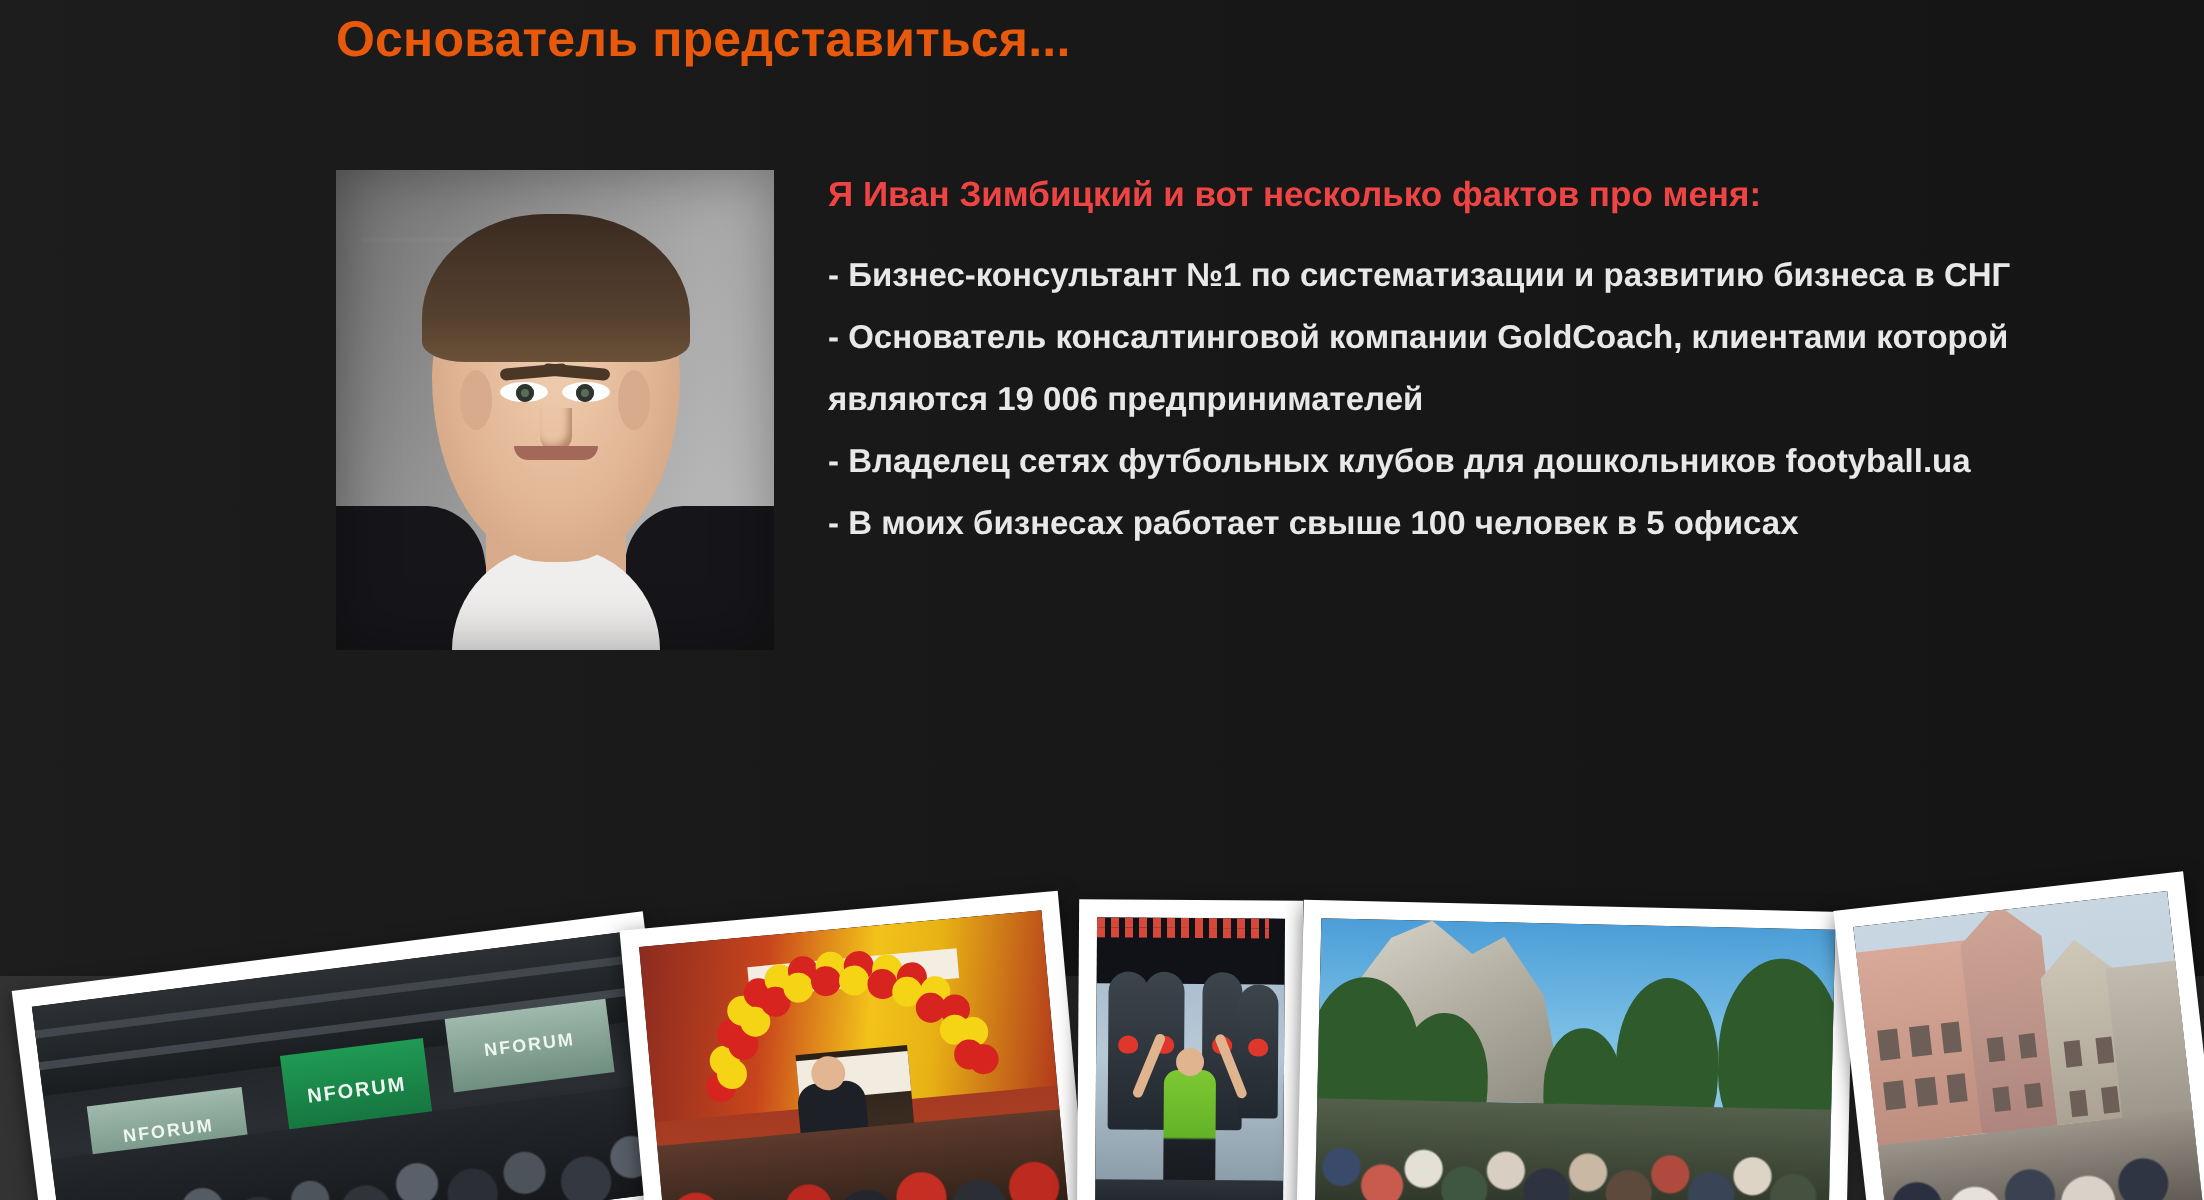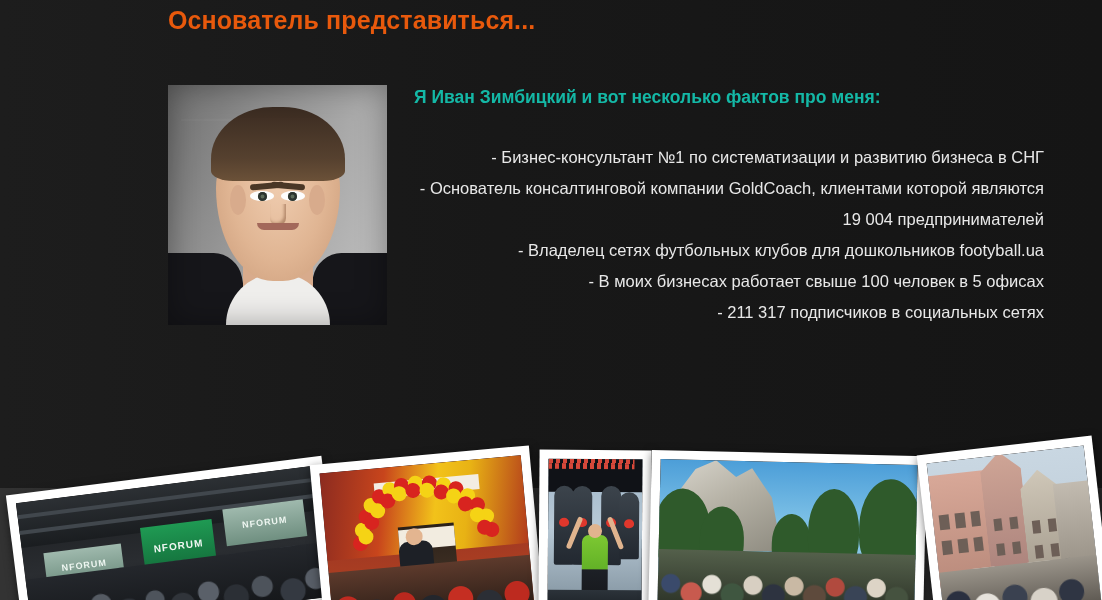--- a/index.html
+++ b/index.html
@@ -103,27 +103,26 @@
     width:16px;height:22px; border-radius:0 0 8px 8px;
     box-shadow:inset -2px -3px 3px rgba(140,95,65,.55); }
   .pt-mouth{ position:absolute; left:50%; top:64%; margin-left:-21px;
     width:42px;height:7px; background:#a3685a; border-radius:0 0 16px 16px; }
   #portrait-wrap .vig{ position:absolute; inset:0;
     box-shadow:inset 0 0 30px rgba(0,0,0,.35); }
 
   
   #text-col { position:absolute; left:414px; top:86px; width:630px; }
   #lead {
-    font-size:17.5px; font-weight:bold; color:#14b8a6;
-    line-height:22px; margin-bottom:34px; white-space:nowrap;
+    font-size:17.5px; font-weight:bold; color:#ef4444;
+    line-height:22px; margin-bottom:15px; white-space:nowrap;
   }
   .fact {
     font-size:16.5px; color:#e8e8e8; line-height:31px;
-    font-weight:normal;
-    text-align:right;
+    font-weight:bold;
   }
 
   
   #gallery { position:absolute; left:0; top:420px; width:1102px; height:180px; }
   .photo {
     position:absolute;
     background:#ffffff;
     padding:9px;
     box-shadow:0 3px 10px rgba(0,0,0,.55);
     overflow:hidden;
@@ -273,24 +272,23 @@
       <div class="pt-nose"></div>
       <div class="pt-mouth"></div>
     </div>
     <div class="pt-hair"></div>
     <div class="vig"></div>
   </div>
 
   <div id="text-col">
     <div id="lead">Я Иван Зимбицкий и вот несколько фактов про меня:</div>
     <div class="fact">- Бизнес-консультант №1 по систематизации и развитию бизнеса в СНГ</div>
-    <div class="fact">- Основатель консалтинговой компании GoldCoach, клиентами которой являются 19 004 предпринимателей</div>
+    <div class="fact">- Основатель консалтинговой компании GoldCoach, клиентами которой являются 19 006 предпринимателей</div>
     <div class="fact">- Владелец сетях футбольных клубов для дошкольников footyball.ua</div>
     <div class="fact">- В моих бизнесах работает свыше 100 человек в 5 офисах</div>
-    <div class="fact">- 211 317 подписчиков в социальных сетях</div>
   </div>
 
   <div id="gallery">
 
     <div class="photo" id="p1" title="Конференция NFORUM, зал с публикой">
       <div class="inner">
         <div class="conf-bg"></div>
         <div class="conf-ceil">
           <div class="conf-beam" style="position:absolute;left:0;top:26%;width:100%"></div>
           <div class="conf-beam" style="position:absolute;left:0;top:62%;width:100%"></div>

